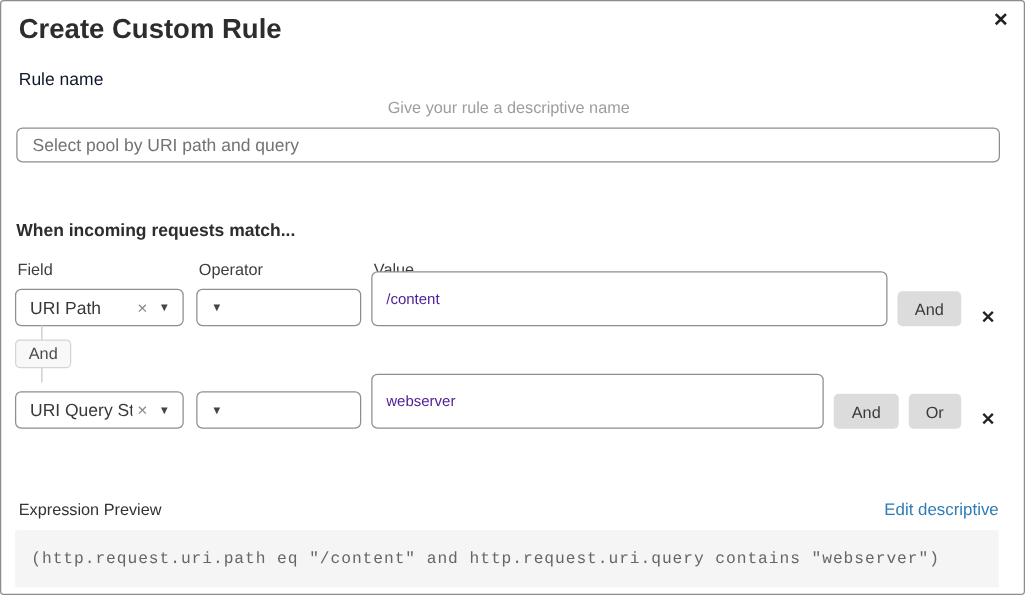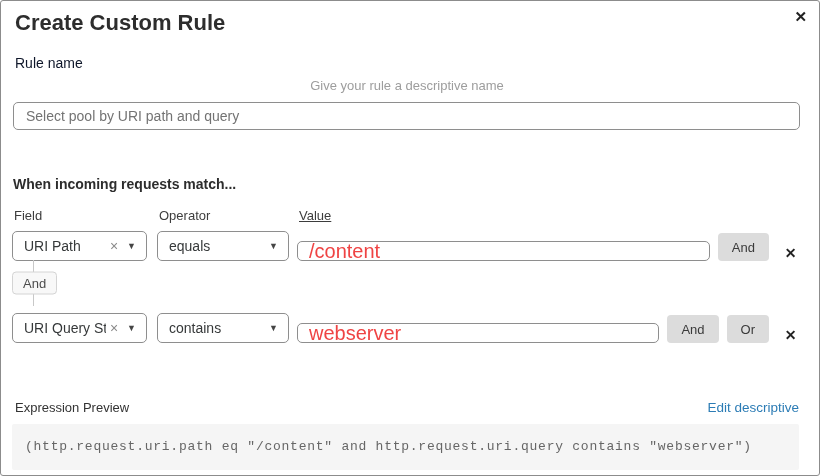--- a/index.html
+++ b/index.html
@@ -55,23 +55,23 @@
     background: #fff; display: flex; align-items: center;
     padding: 0 10px 0 11px; font-size: 14px; color: #36393a;
     cursor: pointer;
   }
   .select.sel-field { width: 135px; margin-right: 10px; }
   .select.sel-operator { width: 132px; margin-right: 8px; }
   .select .sel-text { flex: 1; white-space: nowrap; overflow: hidden; }
   .select .clear-x { color: #8a8a8a; font-size: 14px; margin: 0 9px 0 4px; line-height: 14px; }
   .select .caret { color: #454545; font-size: 9px; line-height: 9px; }
   .value-input {
-    flex: 1; min-width: 0; height: 20px;
+    flex: 1; min-width: 0; height: 44px;
     border: 1px solid #8e8e8e; border-radius: 5px;
-    padding: 0 11px; font-family: inherit; font-size: 20px; color: #ef4444;
+    padding: 0 11px; font-family: inherit; font-size: 12px; color: #4c1d95;
     outline: none; background: #fff;
   }
   .logic-btn {
     height: 28px; margin-left: 8px; padding: 0 14px;
     background: #dcdcdc; border: none; border-radius: 4px;
     font-family: inherit; font-size: 13px; color: #3a3a3a;
     cursor: pointer;
   }
   .remove-x {
     margin-left: 13px; width: 17px; text-align: center;
@@ -121,41 +121,39 @@
     <div class="col-value">Value</div>
   </div>
 
   <div class="cond-row">
     <div class="select sel-field">
       <span class="sel-text">URI Path</span>
       <span class="clear-x">×</span>
       <span class="caret">▼</span>
     </div>
     <div class="select sel-operator">
-      <span class="sel-text">equals</span>
       <span class="caret">▼</span>
     </div>
     <input class="value-input" type="text" value="/content" style="">
     <button class="logic-btn">And</button>
     <span class="remove-x">✕</span>
   </div>
 
   <div class="connector">
     <span class="v-line"></span>
     <span class="and-badge">And</span>
   </div>
 
   <div class="cond-row">
     <div class="select sel-field">
       <span class="sel-text">URI Query St...</span>
       <span class="clear-x">×</span>
       <span class="caret">▼</span>
     </div>
     <div class="select sel-operator">
-      <span class="sel-text">contains</span>
       <span class="caret">▼</span>
     </div>
     <input class="value-input" type="text" value="webserver" style="">
     <button class="logic-btn">And</button>
     <button class="logic-btn">Or</button>
     <span class="remove-x">✕</span>
   </div>
 
   <div class="preview-sec">
     <div class="preview-head">

